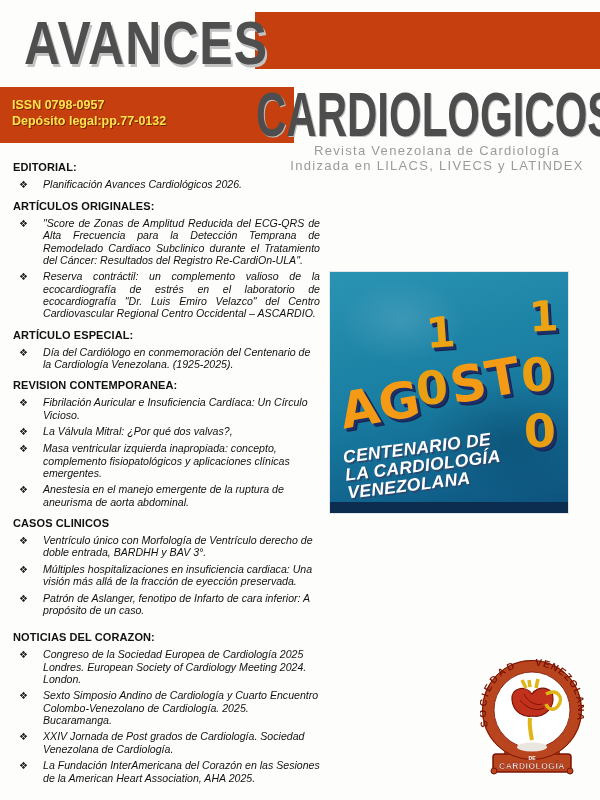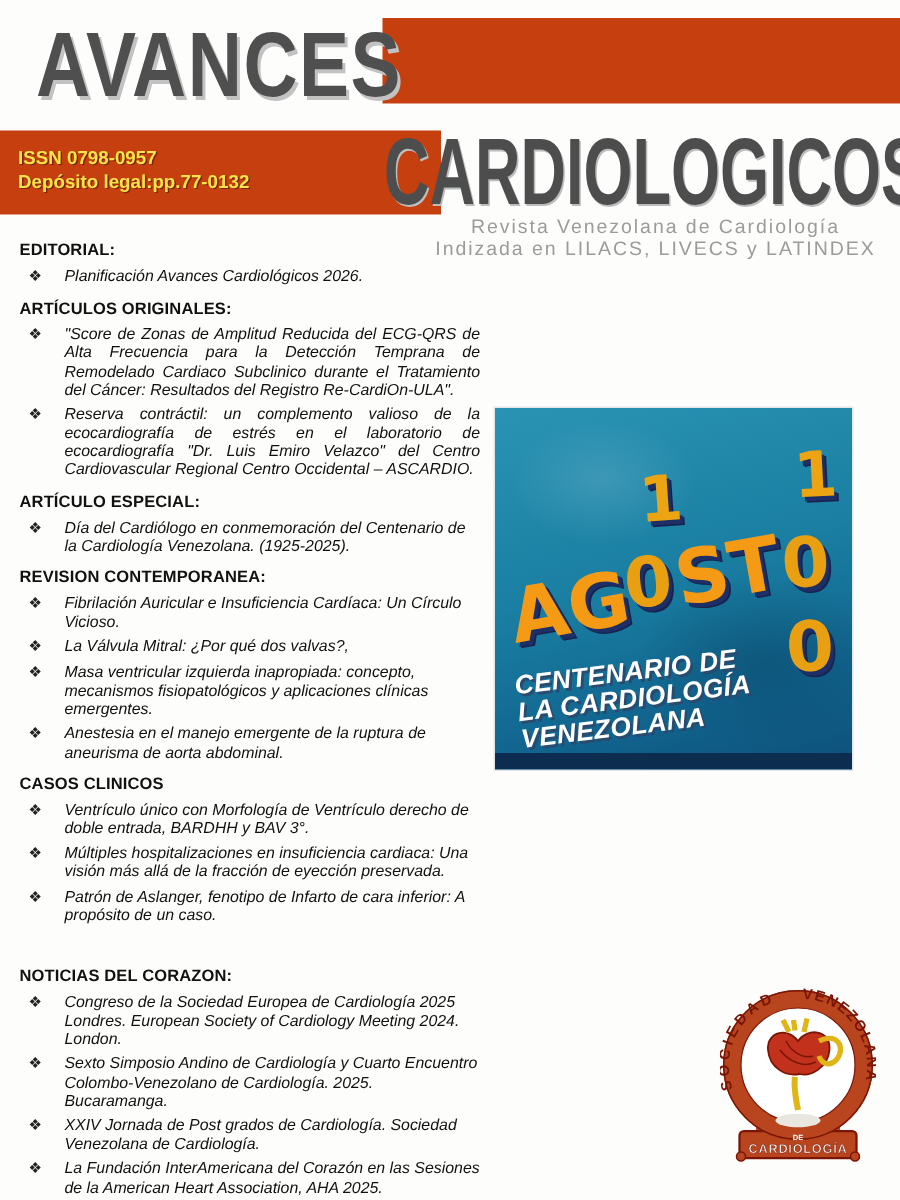--- a/index.html
+++ b/index.html
@@ -46,21 +46,21 @@
     font-size:13px;letter-spacing:1.3px;line-height:1.12;
     white-space:nowrap;
   }
 
   
   .toc{
     position:absolute;left:13px;top:161px;width:307px;
     font-size:10.6px;line-height:1.17;
   }
   .toc-section{margin-bottom:9px;}
-  .toc-section:nth-of-type(6){margin-top:29px;}
+  .toc-section:nth-of-type(6){margin-top:15px;}
   .section-title{
     font-weight:bold;
     font-size:11px;margin-bottom:4px;letter-spacing:0.1px;
   }
   .toc-item{display:flex;margin-bottom:4px;}
   .bullet{
     flex:0 0 24px;text-align:left;padding-left:6px;
     font-size:10px;color:#222;line-height:1.3;
   }
   .item-text{flex:1;font-style:italic;}
@@ -176,21 +176,21 @@
     <span class="item-text">Fibrilación Auricular e Insuficiencia Cardíaca: Un Círculo Vicioso.</span>
   </div>
 
   <div class="toc-item">
     <span class="bullet">❖</span>
     <span class="item-text">La Válvula Mitral: ¿Por qué dos valvas?,</span>
   </div>
 
   <div class="toc-item">
     <span class="bullet">❖</span>
-    <span class="item-text">Masa ventricular izquierda inapropiada: concepto, mecanismos fisiopatológicos y aplicaciones clínicas emergentes.</span>
+    <span class="item-text">Masa ventricular izquierda inapropiada: concepto, complemento fisiopatológicos y aplicaciones clínicas emergentes.</span>
   </div>
 
   <div class="toc-item">
     <span class="bullet">❖</span>
     <span class="item-text">Anestesia en el manejo emergente de la ruptura de aneurisma de aorta abdominal.</span>
   </div>
 </div>
   </div>
 
   <div class="toc-section">

